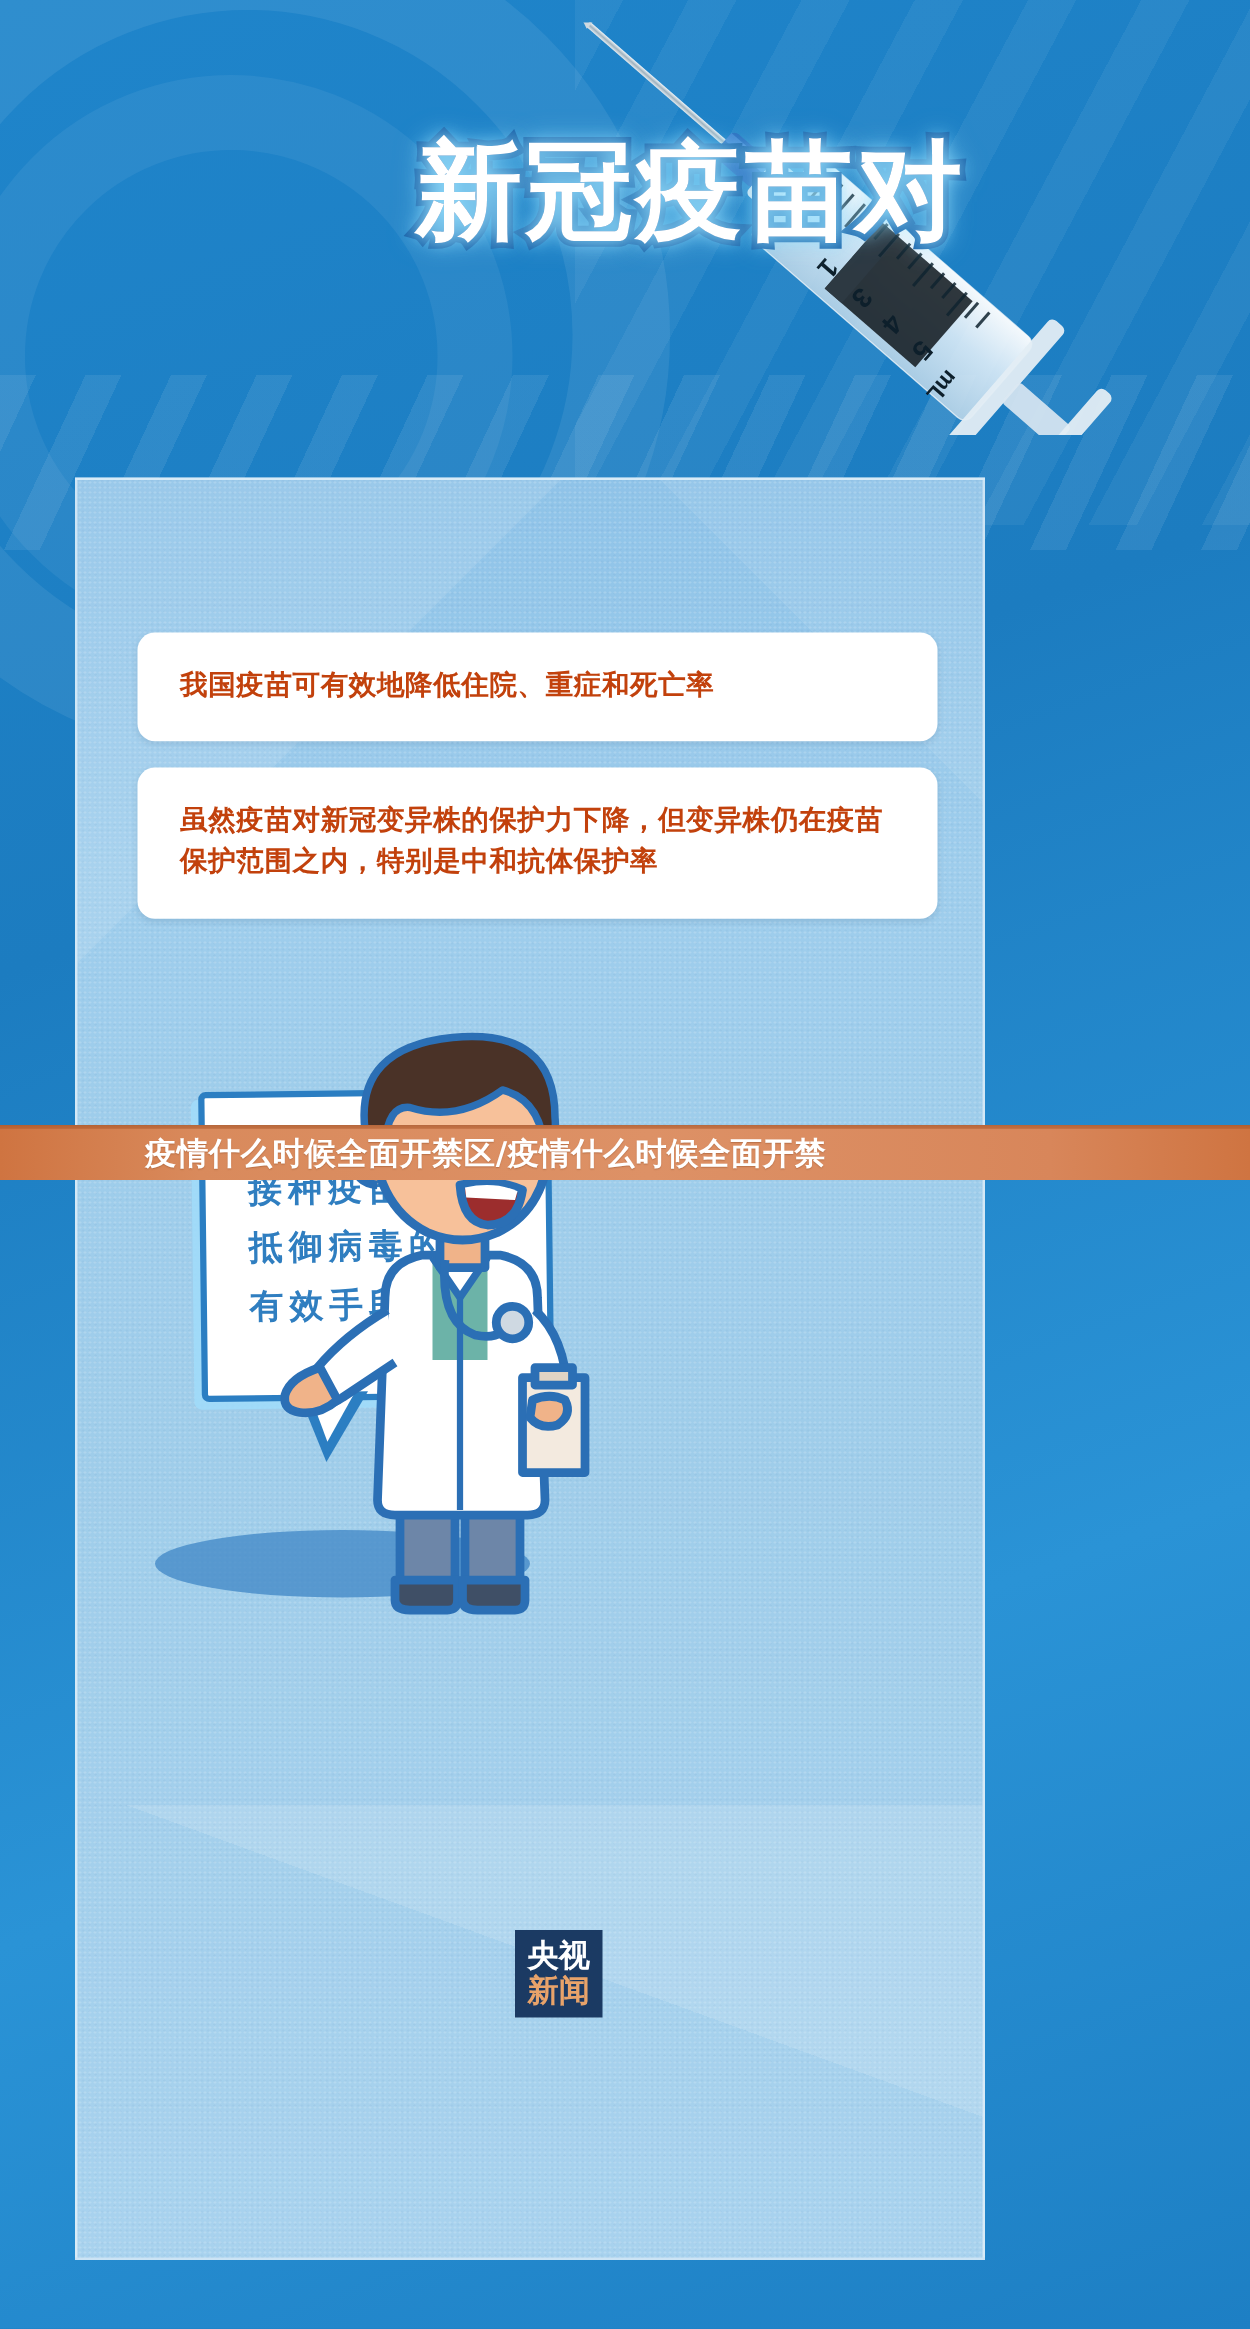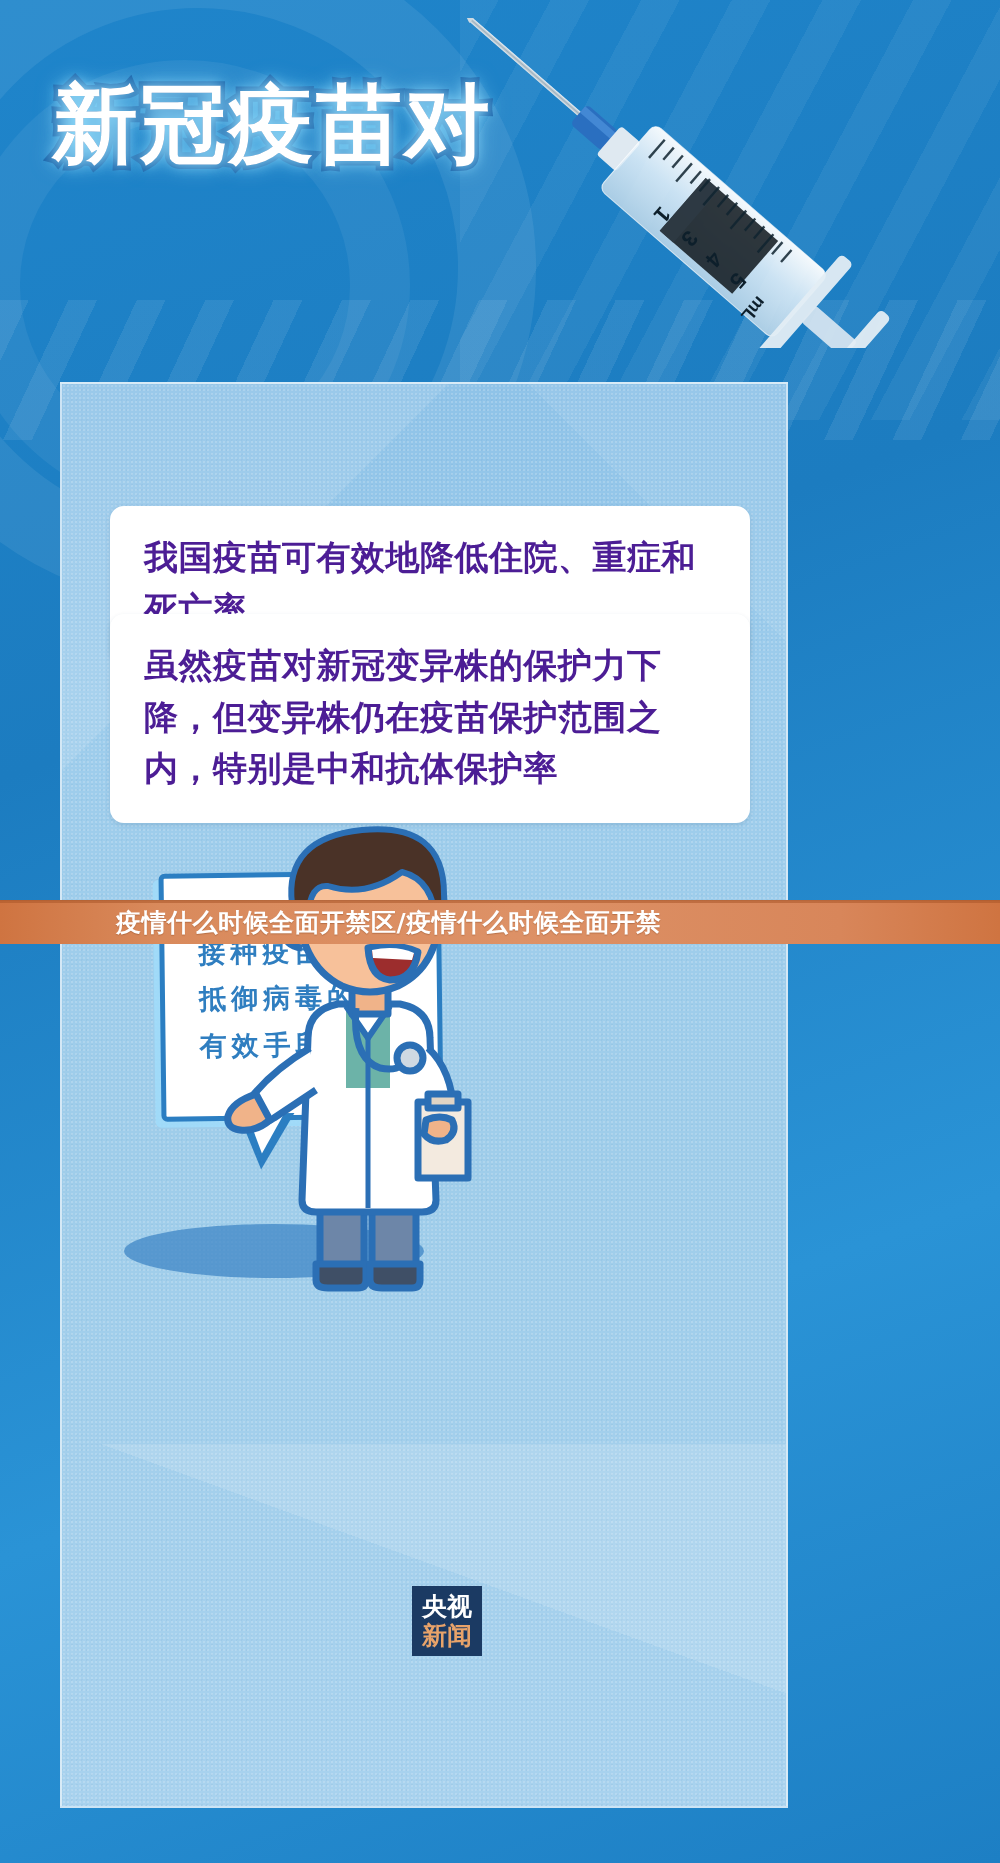--- a/index.html
+++ b/index.html
@@ -30,21 +30,21 @@
   }
   .bg-diag2{
     position:absolute;left:460px;top:0px;width:560px;height:420px;
     background:repeating-linear-gradient(118deg,
       rgba(255,255,255,0.055) 0px,rgba(255,255,255,0.055) 34px,
       rgba(255,255,255,0) 34px,rgba(255,255,255,0) 80px);
   }
 
   
   .headline{
-    position:absolute;left:52px;top:79px;width:720px;z-index:6;
+    position:absolute;left:52px;top:108px;width:720px;z-index:6;text-align:right;
   }
   .hl-line{
     font-family:"DejaVu Sans","Liberation Sans",sans-serif;
     font-weight:bold;font-size:86px;line-height:1.06;
     color:#ffffff;letter-spacing:2px;
     -webkit-text-stroke:9px #1861a8;
     paint-order:stroke fill;
     text-shadow:
       0 0 0 #1861a8,
       0 0 14px rgba(150,225,255,0.95),
@@ -84,21 +84,21 @@
   
   .card{
     position:absolute;left:48px;width:640px;
     background:#ffffff;border-radius:14px;
     box-shadow:0 2px 5px rgba(20,60,100,.13);
     z-index:5;
   }
   .card .txt{
     font-family:"DejaVu Sans","Liberation Sans",sans-serif;
     font-weight:bold;
-    color:#4c1d95;font-size:34px;line-height:1.52;
+    color:#c2410c;font-size:22px;line-height:1.52;
     padding:26px 34px 28px 34px;
     letter-spacing:.5px;
   }
   #card1{top:122px;}
   #card2{top:230px;}
 
   
   .bubble{
     position:absolute;left:98px;top:488px;width:272px;height:238px;
     background:#ffffff;border:5px solid #2b7ec2;border-radius:6px;
@@ -310,21 +310,21 @@
 
           <path d="M156 146 Q184 140 206 150 Q202 178 178 178 Q158 176 156 146 Z" fill="#9c2d2d"></path>
           <path d="M160 148 Q184 143 202 151 L200 158 L161 156 Z" fill="#ffffff" stroke="none"></path>
 
           <path d="M144 206 Q140 256 168 266 Q196 272 198 244" stroke="#2b6fb5" stroke-width="7" fill="none"></path>
           <circle cx="198" cy="256" r="13" fill="#cfd9e2"></circle>
         </g>
       </svg>
     </div>
 
-    <div class="logo" style="left:350px;top:1202px;">
+    <div class="logo" style="left:350px;top:1160px;">
       <div class="l1">央视</div>
       <div class="l2">新闻</div>
     </div>
   </div>
 
   <div class="overlay-top-line"></div>
   <div class="overlay">
     <div class="otxt">疫情什么时候全面开禁区/疫情什么时候全面开禁</div>
   </div>
 

